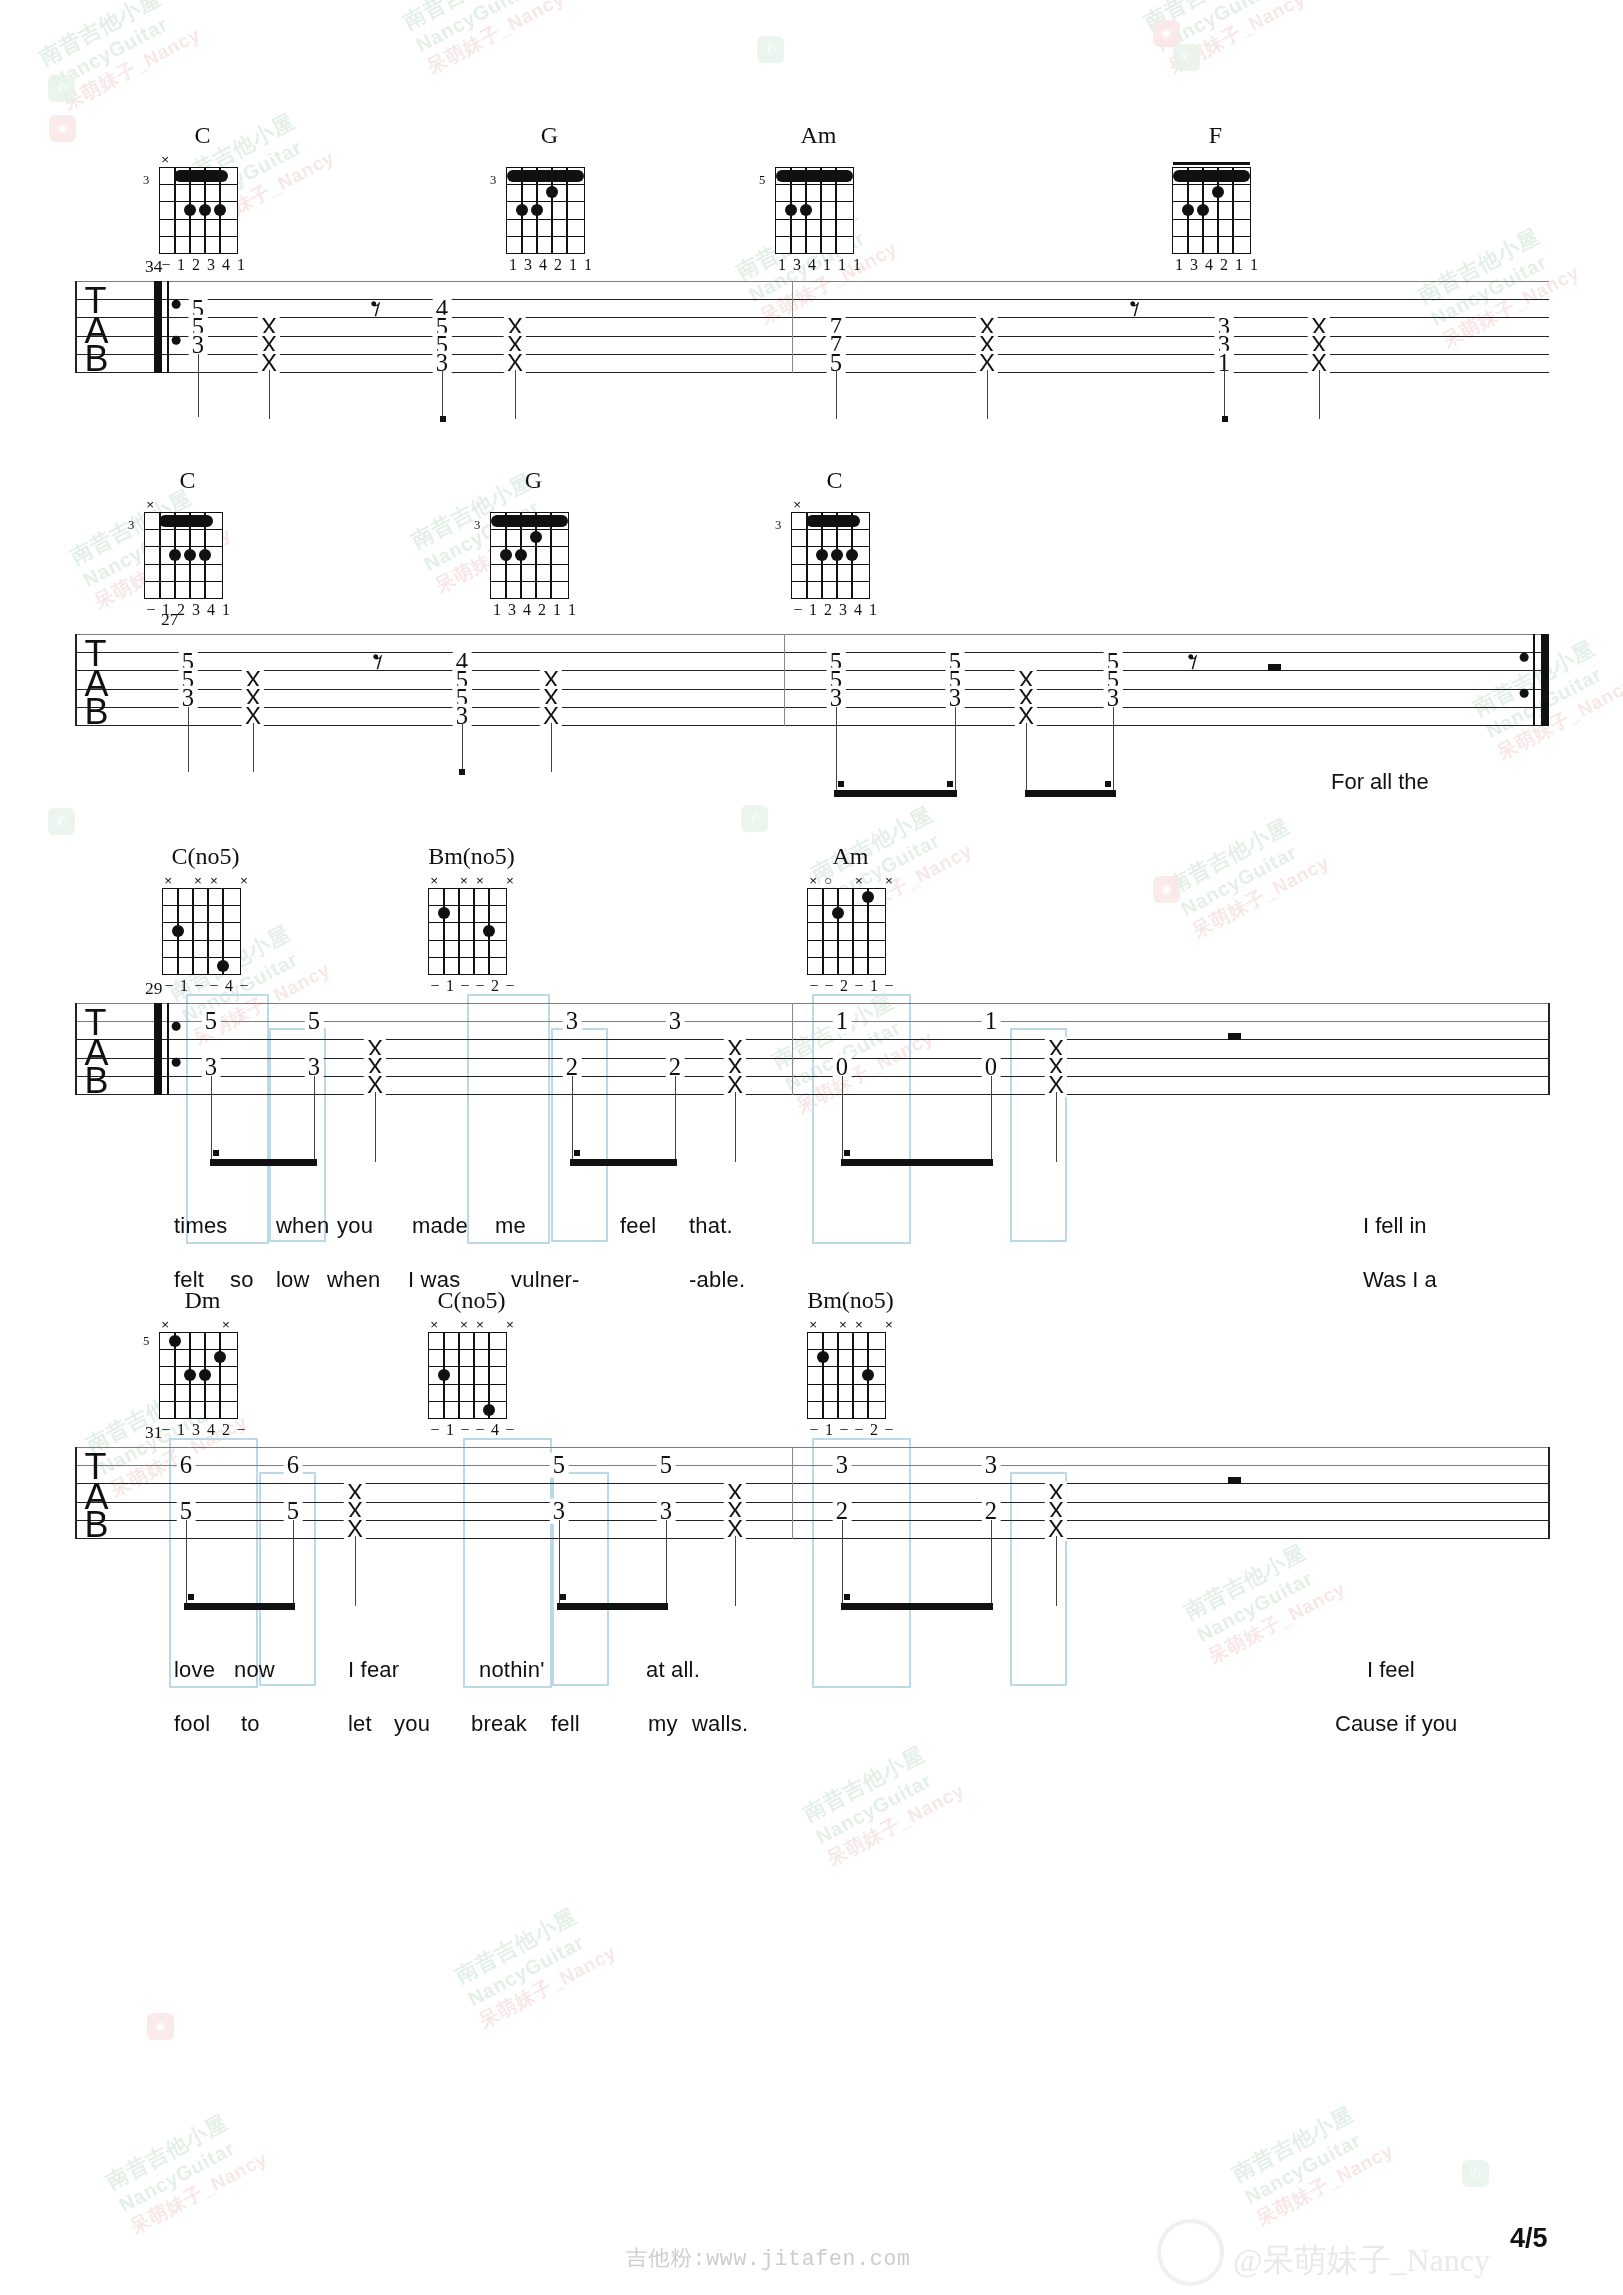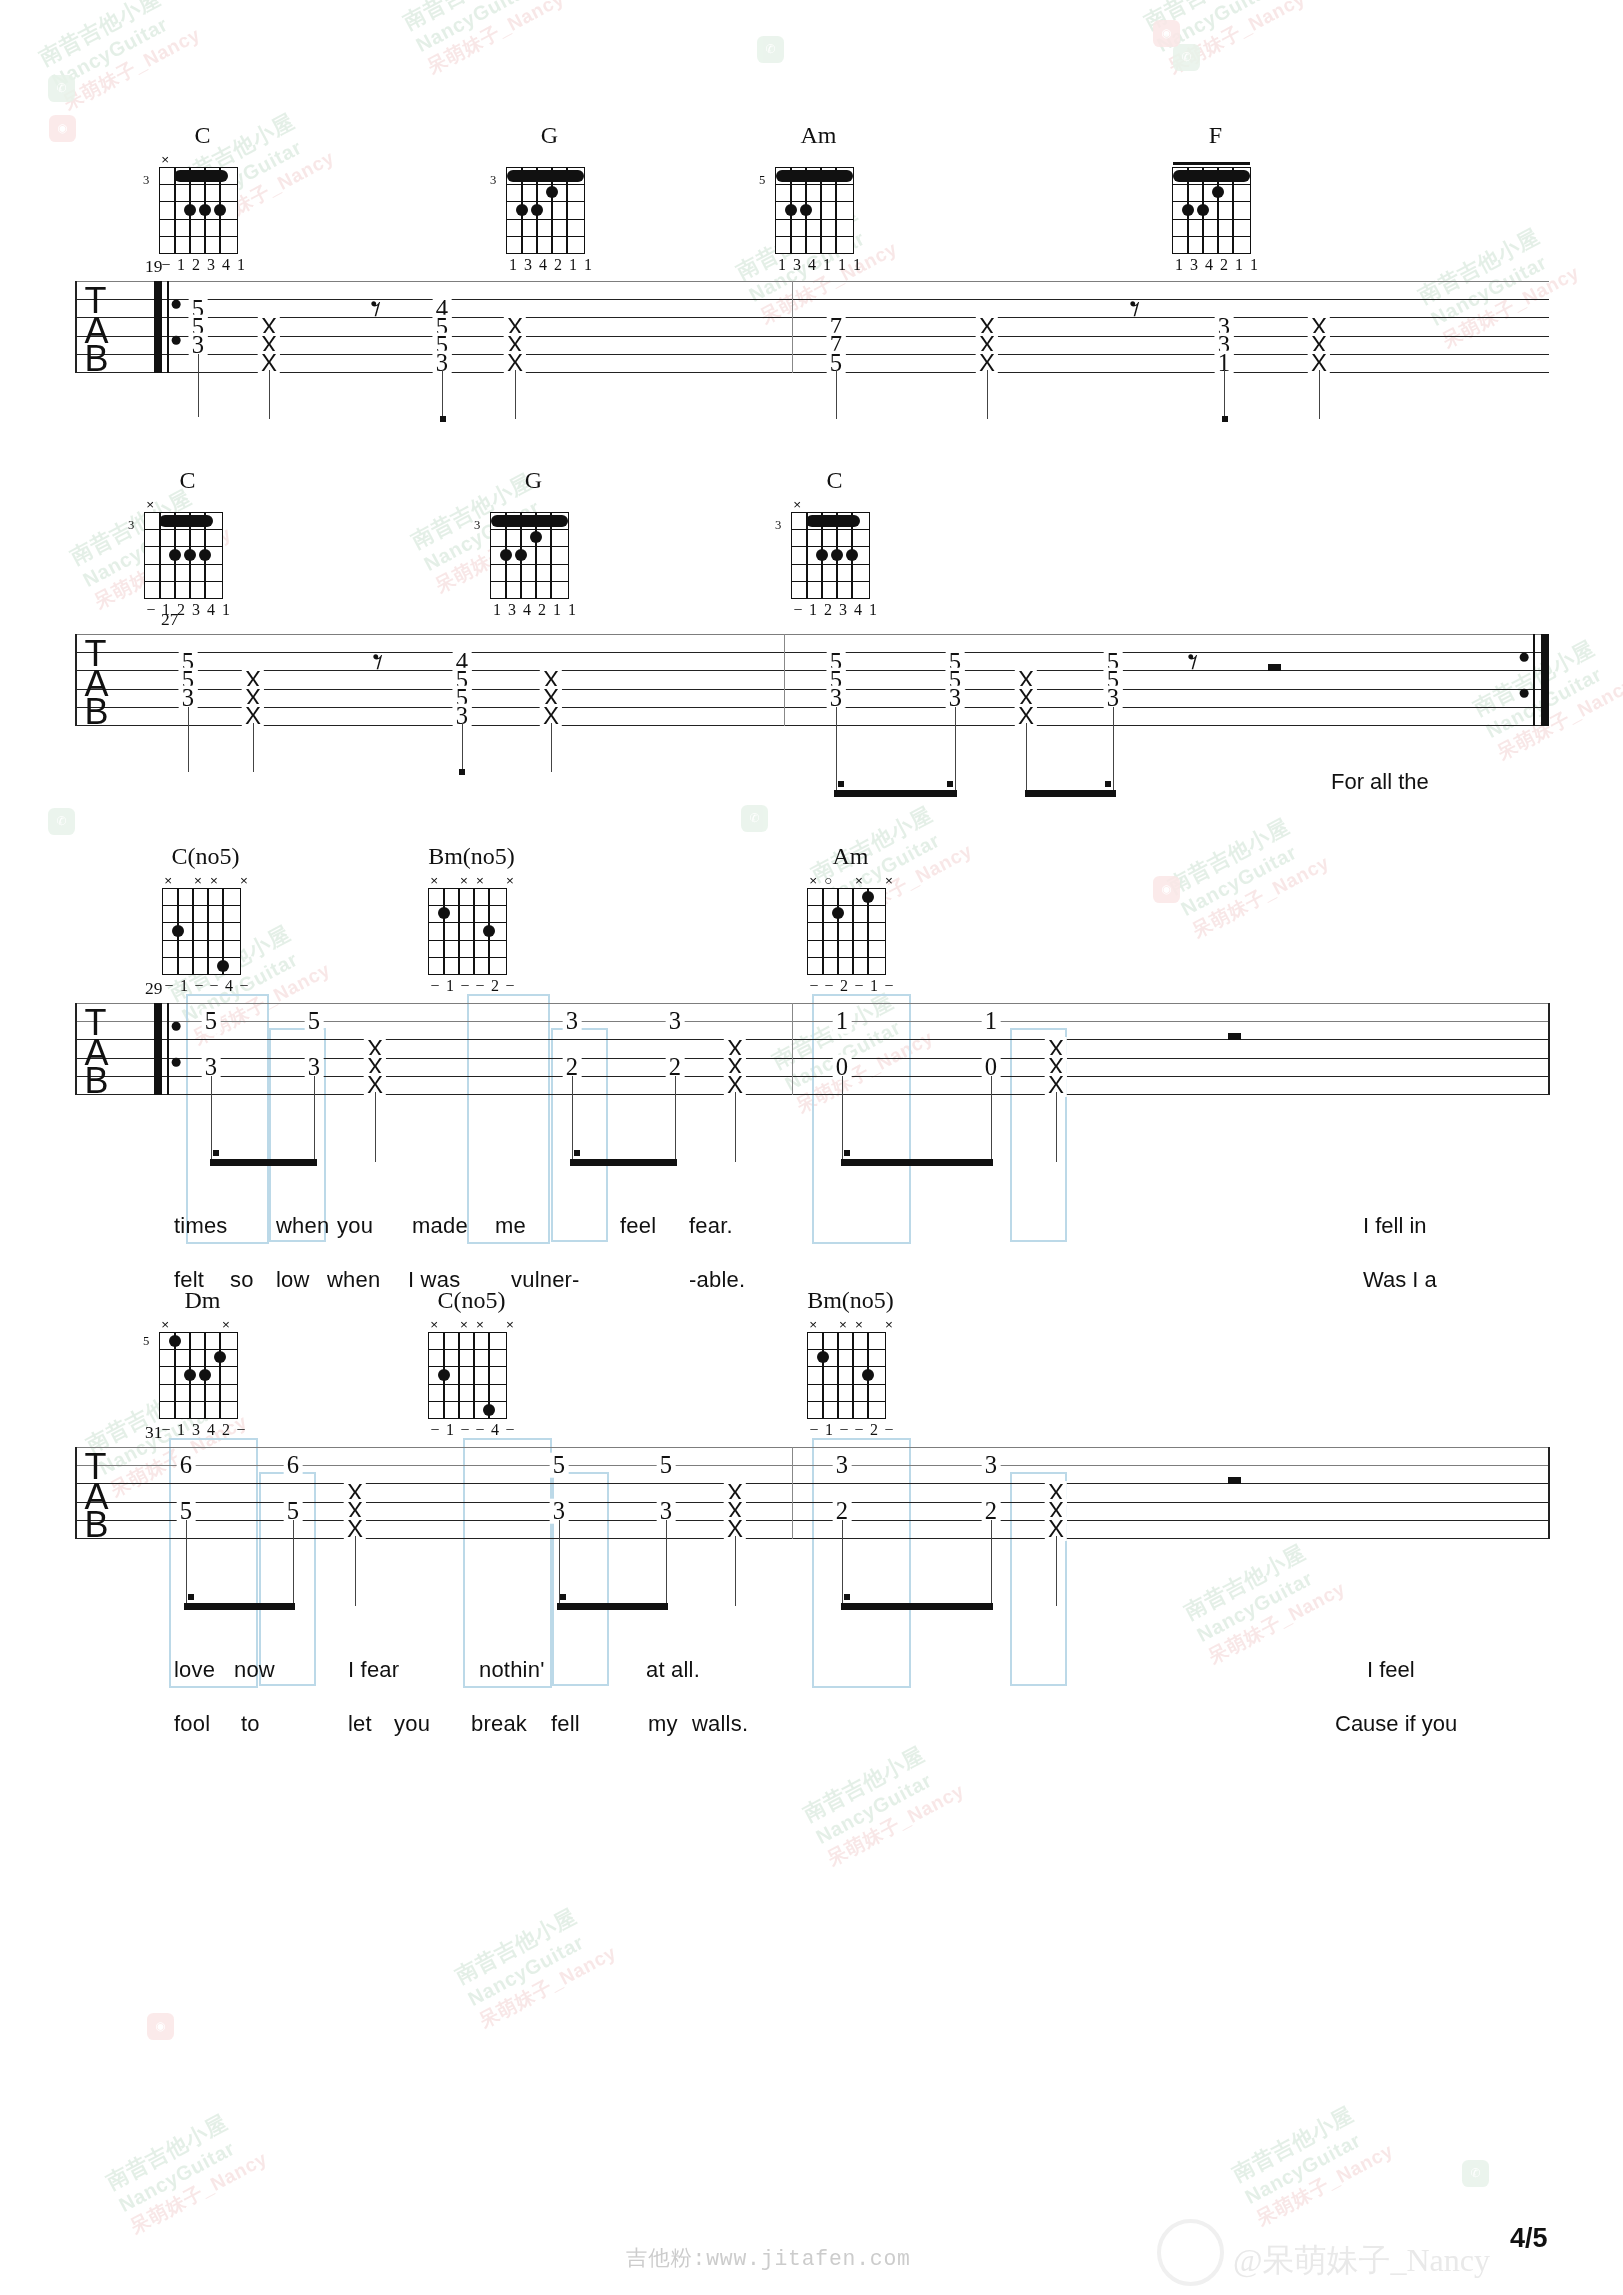--- a/index.html
+++ b/index.html
@@ -317,21 +317,21 @@
       <span style="left:7.1px;">1</span>
         <span style="left:22px;">3</span>
         <span style="left:37px;">4</span>
       <span style="left:52px;">2</span>
         <span style="left:67px;">1</span>
         <span style="left:82px;">1</span>
     </div>
   </div>
 
   <div class="system" style="left:75px;top:281px;width:1474px;height:111px;">
-    <div class="measno" style="left:70px;top:-25px;">19</div>
+    <div class="measno" style="left:70px;top:-25px;">34</div>
     <div class="staff" style="width:1474px;height:91px;">
       <div class="sline" style="top:0px;"></div>
       <div class="sline dark" style="top:18px;"></div>
       <div class="sline dark" style="top:36px;"></div>
       <div class="sline dark" style="top:55px;"></div>
       <div class="sline dark" style="top:73px;"></div>
       <div class="sline dark" style="top:91px;"></div>
       <div class="staff-left" style="height:92px;"></div>
       <div class="tabletter" style="left:9.5px;top:4.8px;">T</div>
       <div class="tabletter" style="left:9.5px;top:35px;">A</div>
@@ -718,21 +718,21 @@
       <div class="rest-h" style="left:1153px;top:30px;"></div>
       <div class="thinbar" style="left:1473px;top:0;height:92px;background:#222;"></div>
     </div>
 
     <div class="lyric" style="left:99px;top:210px;">times</div>
     <div class="lyric" style="left:201px;top:210px;">when</div>
     <div class="lyric" style="left:262px;top:210px;">you</div>
     <div class="lyric" style="left:337px;top:210px;">made</div>
     <div class="lyric" style="left:420px;top:210px;">me</div>
     <div class="lyric" style="left:545px;top:210px;">feel</div>
-    <div class="lyric" style="left:614px;top:210px;">fear.</div>
+    <div class="lyric" style="left:614px;top:210px;">that.</div>
 
     <div class="lyric" style="left:99px;top:264px;">felt</div>
     <div class="lyric" style="left:155px;top:264px;">so</div>
     <div class="lyric" style="left:201px;top:264px;">low</div>
     <div class="lyric" style="left:252px;top:264px;">when</div>
     <div class="lyric" style="left:333px;top:264px;">I was</div>
     <div class="lyric" style="left:436px;top:264px;">vulner-</div>
     <div class="lyric" style="left:614px;top:264px;">-able.</div>
 
     <div class="phrase" style="left:1288px;top:210px;">I fell in</div>

